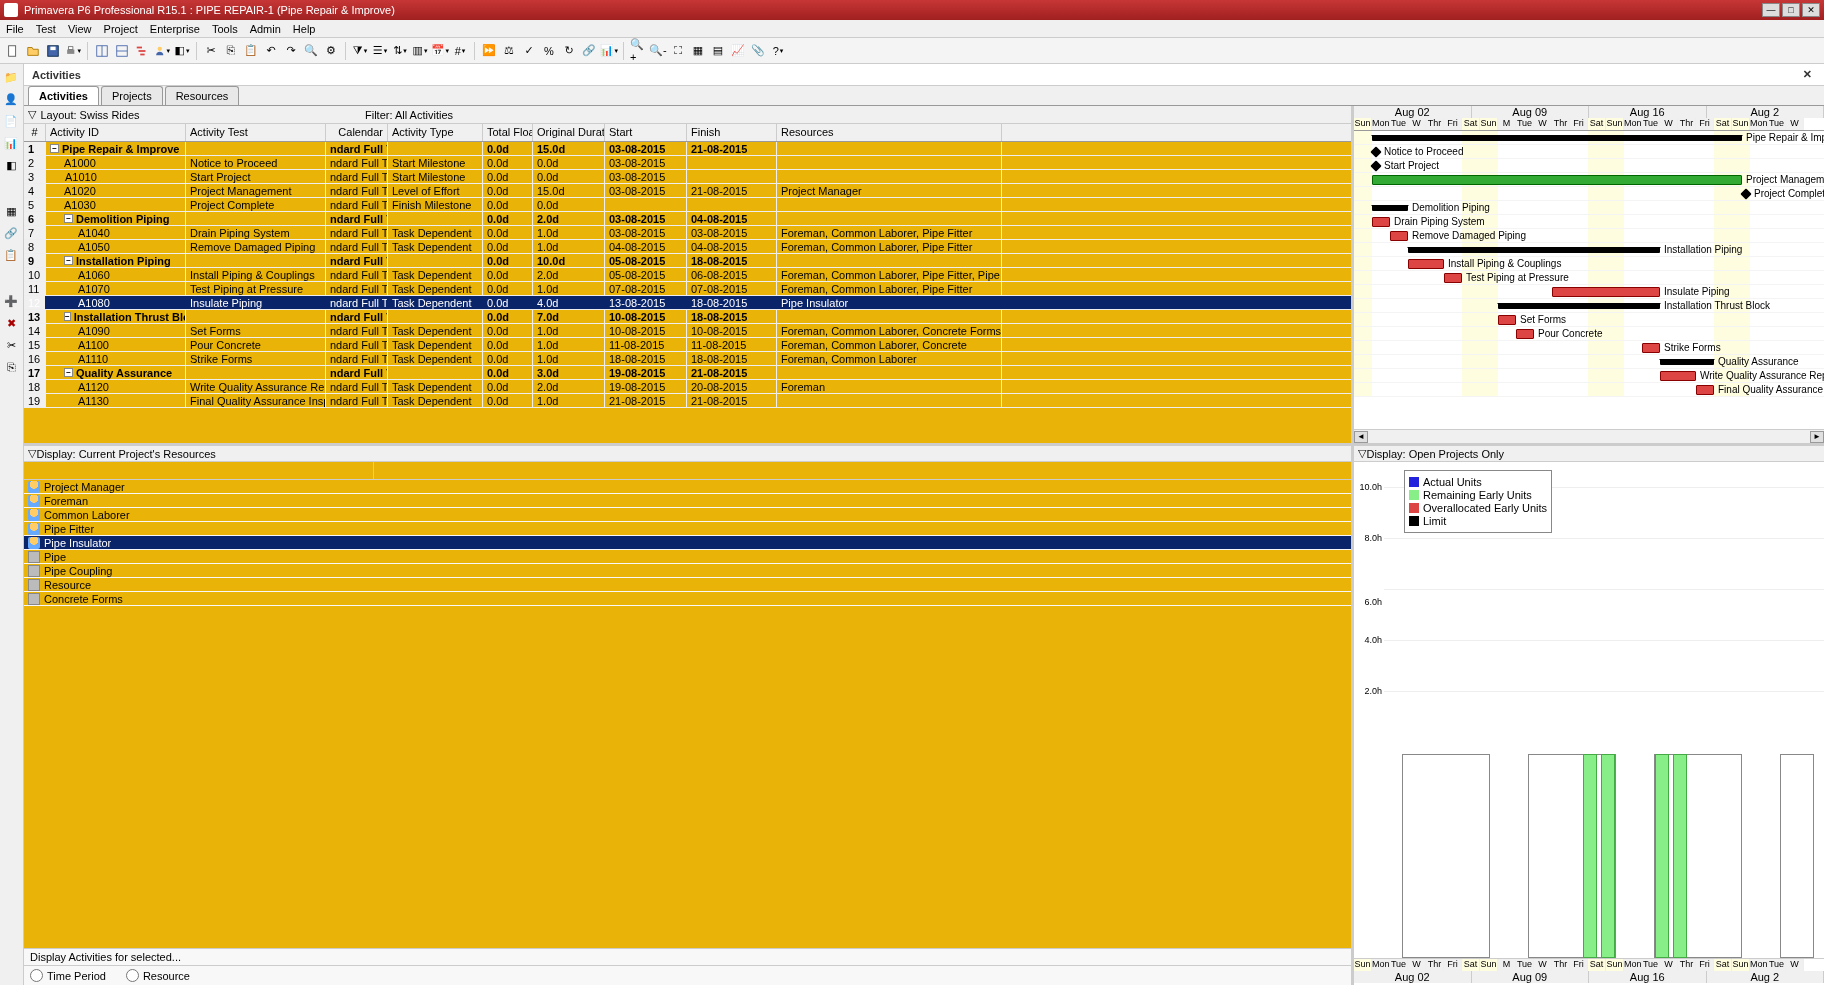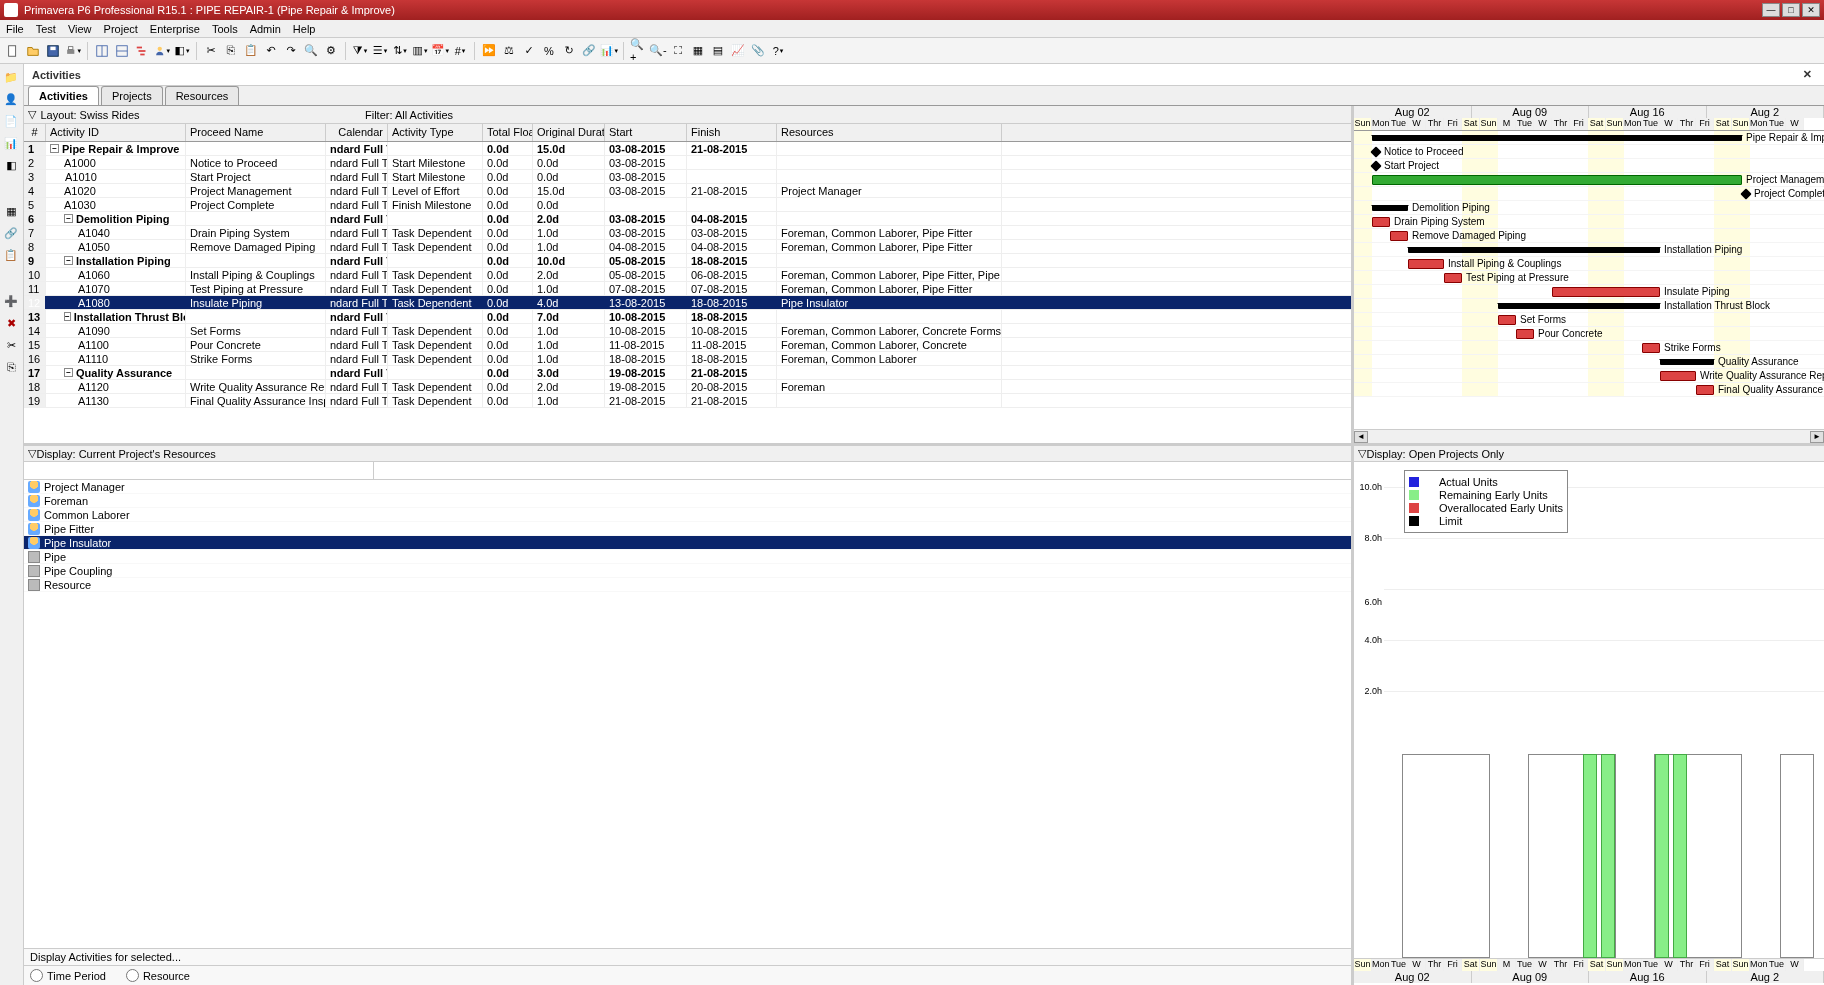--- a/index.html
+++ b/index.html
@@ -15,21 +15,21 @@
 
 .toolbar { background: #f4f4f4; height: 26px; display: flex; align-items: center; padding: 0 4px; border-bottom: 1px solid #ccc; gap: 2px; }
 .toolbar .tbtn { width: 18px; height: 18px; border: 1px solid transparent; display: flex; align-items: center; justify-content: center; cursor: pointer; }
 .toolbar .sep { width: 1px; height: 18px; background: #ccc; margin: 0 3px; }
 .toolbar .dd::after { content: "▾"; font-size: 7px; margin-left: 1px; }
 
 .main-area { display: flex; height: calc(100vh - 64px); }
 .left-sidebar { width: 24px; background: #f0f0f0; border-right: 1px solid #ccc; display: flex; flex-direction: column; gap: 4px; padding-top: 4px; align-items: center; }
 .left-sidebar .sbtn { width: 18px; height: 18px; cursor: pointer; display: flex; align-items: center; justify-content: center; }
 
-.content { flex: 1; display: flex; flex-direction: column; background: #ffffff; }
+.content { flex: 1; display: flex; flex-direction: column; background: #eab308; }
 
 .section-title { background: #fff; padding: 4px 8px; font-size: 15px; font-weight: bold; color: #333; border-bottom: 1px solid #ccc; display:flex; align-items:center; }
 .section-title .close-x { margin-left: auto; cursor: pointer; padding: 0 4px;}
 
 .tabs { display: flex; background: #f0f0f0; border-bottom: 1px solid #999; padding-left: 4px; }
 .tab { padding: 3px 10px; border: 1px solid #999; border-bottom: none; margin-right: 2px; background: #e8e8e8; cursor: pointer; border-radius: 3px 3px 0 0; }
 .tab.active { background: #fff; font-weight: bold; }
 
 .split-top { display: flex; height: 340px; border-bottom: 3px solid #ccc; }
 .split-bottom { display: flex; flex: 1; }
@@ -94,21 +94,21 @@
 .res-icon.person { background: radial-gradient(circle at 50% 30%, #fc6 40%, transparent 41%), #6af; border-radius:2px;}
 .res-icon.mat { background: #bbb; border: 1px solid #888; }
 
 .status-line { border-top: 1px solid #ccc; padding: 2px 6px; background:#f8f8f8;}
 .radio-line { border-top: 1px solid #ccc; padding: 3px 6px; background:#f8f8f8; display:flex; gap:20px;}
 .radio-line label { display:flex; align-items:center; gap:4px;}
 .radio-line input { margin:0;}
 
 
 .legend-box { position: absolute; background: #fff; border: 1px solid #888; padding: 4px; font-size: 10px; left: 50px; top: 8px; z-index:5;}
-.legend-box div { display: flex; align-items: center; gap: 20px; margin: 1px 0; }
+.legend-box div { display: flex; align-items: center; gap: 4px; margin: 1px 0; }
 .legend-box .sw { width: 10px; height: 10px; }
 .chart-area { flex: 1; position: relative; border-bottom:1px solid #ccc;}
 .chart-area .gridline { position:absolute; left:30px; right:0; border-top:1px solid #eee;}
 .chart-area .ylabel { position:absolute; left:0; font-size:9px; width:28px; text-align:right;}
 .chart-area .bar { position:absolute; bottom:0; background:#8e8; border:1px solid #4a4;}
 .chart-area .obar { position:absolute; bottom:0; background:#fff; border:1px solid #888;}
 .chart-footer { height: 26px; }
 
 svg.ico { width: 14px; height: 14px; }
 </style>
@@ -255,21 +255,21 @@
             <span class="exp">▽</span>
             <span>Layout: Swiss Rides</span>
           </div>
           <div class="layout-bar" style="flex:1">
             <span>Filter: All Activities</span>
           </div>
         </div>
         <div class="grid-header">
           <div class="col c-num">#</div>
           <div class="col c-id">Activity ID</div>
-          <div class="col c-name">Proceed Name</div>
+          <div class="col c-name">Activity Test</div>
           <div class="col c-cal" style="text-align:right">Calendar</div>
           <div class="col c-type">Activity Type</div>
           <div class="col c-float">Total Float</div>
           <div class="col c-dur">Original Duration</div>
           <div class="col c-start">Start</div>
           <div class="col c-finish">Finish</div>
           <div class="col c-res">Resources</div>
         </div>
         <div class="grid-body" id="gridbody">
             <div class="grid-row group">
@@ -835,20 +835,24 @@
               <span class="res-icon mat"></span>
               <span>Pipe</span>
             </div>
             <div class="res-row">
               <span class="res-icon mat"></span>
               <span>Pipe Coupling</span>
             </div>
             <div class="res-row">
               <span class="res-icon mat"></span>
               <span>Resource</span>
+            </div>
+            <div class="res-row">
+              <span class="res-icon mat"></span>
+              <span>Concrete Forms</span>
             </div>
           </div>
         <div class="status-line">Display Activities for selected...</div>
         <div class="radio-line">
           <label>
               <input type="radio" name="rp" style="">
               <span>Time Period</span>
             </label>
           <label>
               <input type="radio" name="rp" style="">

